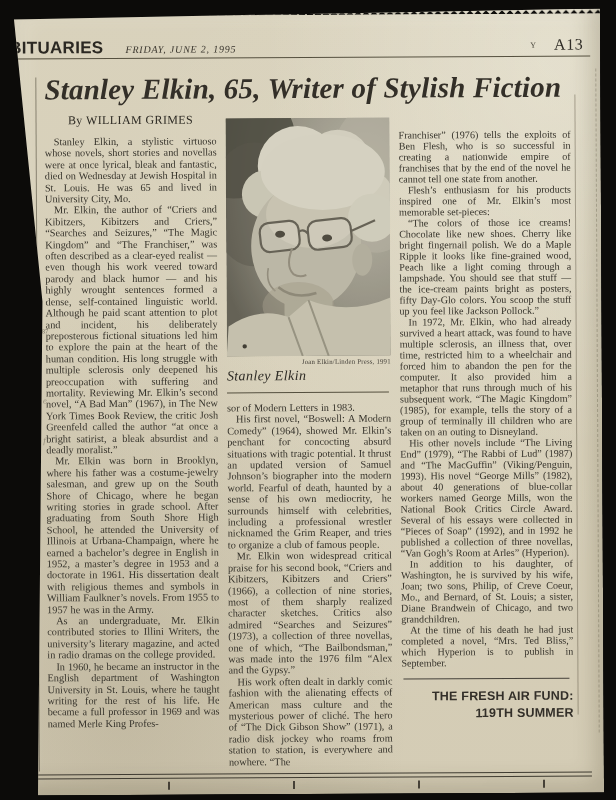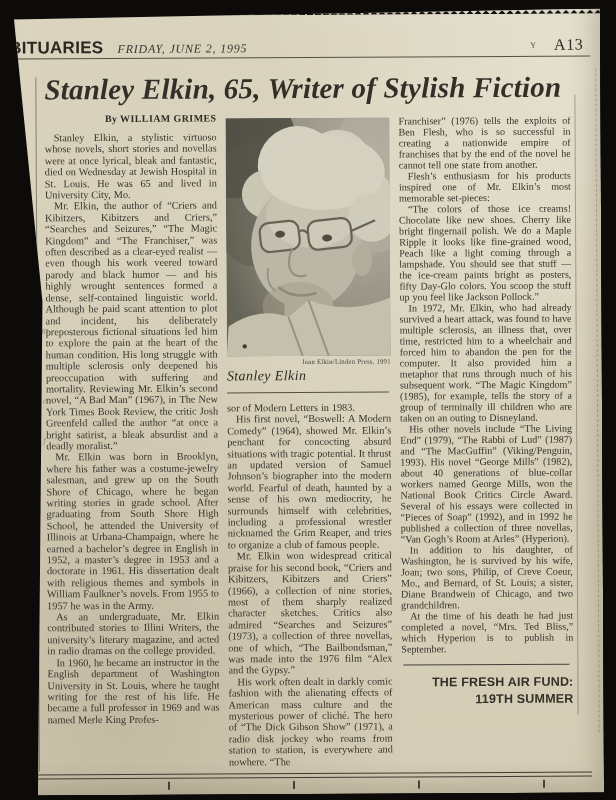--- a/index.html
+++ b/index.html
@@ -22,21 +22,21 @@
   .torn-top{
     position:absolute;top:0;left:0;right:0;height:5px;
     background-image:
       linear-gradient(45deg,#0c0b09 30%,transparent 31%),
       linear-gradient(-45deg,#0c0b09 30%,transparent 31%);
     background-size:8px 5px;background-repeat:repeat-x;
   }
   
   .pg-header{position:absolute;top:27px;left:-5px;right:14px;height:20px;white-space:nowrap;}
   .section{font-family:"Liberation Sans",sans-serif;font-weight:bold;font-size:17px;letter-spacing:.3px;color:#2b2822;}
-  .date{font-style:italic;font-size:12px;letter-spacing:.8px;color:#3a362e;margin-left:10px;}
+  .date{font-style:italic;font-size:10px;letter-spacing:.8px;color:#3a362e;margin-left:18px;}
   .hdr-right{position:absolute;right:3px;top:0;}
   .edition{font-size:8px;color:#4a463c;margin-right:14px;vertical-align:2px;}
   .pageno{font-size:16px;color:#2f2c26;letter-spacing:.5px;}
   .header-rule{position:absolute;top:47px;left:-2px;right:10px;height:2px;
     border-top:1.4px solid #55503f;}
   
   .headline{
     position:absolute;top:62px;left:30px;right:20px;margin:0;
     font-family:"Liberation Serif",serif;font-style:italic;font-weight:bold;
     font-size:29px;letter-spacing:.2px;color:#332f28;white-space:nowrap;
@@ -45,21 +45,21 @@
   .vrule-right{position:absolute;left:560px;top:86px;height:620px;width:1px;background:rgba(90,83,65,.45);}
   .dashline{position:absolute;left:581px;top:60px;bottom:60px;width:0;
     border-left:1px dashed rgba(95,88,70,.35);}
   
   .cols{position:absolute;top:100px;left:30px;width:528px;height:664px;
     display:flex;gap:9px;overflow:hidden;}
   .col{overflow:hidden;}
   .col1{width:172px;}
   .col2{width:164px;}
   .col3{width:172px;}
-  .byline{font-weight:bold;font-size:10px;letter-spacing:.4px;text-align:right;
+  .byline{font-weight:normal;font-size:12px;letter-spacing:.4px;text-align:center;
     color:#2e2b24;margin:2px 0 8px 0;}
   .para{
     margin:0;font-size:10.3px;line-height:11.4px;text-align:justify;
     color:#36332b;word-spacing:.3px;
   }
   .indent{text-indent:9px;}
   .noindent{text-indent:0;}
   .col3 .para{font-size:10.1px;line-height:11.0px;}
   
   .photo-block{margin:8px 0 8px 0;}
@@ -165,21 +165,21 @@
         <figcaption class="caption">Stanley Elkin</figcaption>
         <div class="caption-rule"></div>
       </figure>
       <p class="para noindent">sor of Modern Letters in 1983.</p>
       <p class="para indent">His first novel, “Boswell: A Modern Comedy” (1964), showed Mr. Elkin’s penchant for concocting absurd situations with tragic potential. It thrust an updated version of Samuel Johnson’s biographer into the modern world. Fearful of death, haunted by a sense of his own mediocrity, he surrounds himself with celebrities, including a professional wrestler nicknamed the Grim Reaper, and tries to organize a club of famous people.</p>
       <p class="para indent">Mr. Elkin won widespread critical praise for his second book, “Criers and Kibitzers, Kibitzers and Criers” (1966), a collection of nine stories, most of them sharply realized character sketches. Critics also admired “Searches and Seizures” (1973), a collection of three novellas, one of which, “The Bailbondsman,” was made into the 1976 film “Alex and the Gypsy.”</p>
       <p class="para indent">His work often dealt in darkly comic fashion with the alienating effects of American mass culture and the mysterious power of cliché. The hero of “The Dick Gibson Show” (1971), a radio disk jockey who roams from station to station, is everywhere and nowhere. “The</p>
     </div>
 
     <div class="col col3">
-      <p class="para noindent" style="margin-top:6px;">Franchiser” (1976) tells the exploits of Ben Flesh, who is so successful in creating a nationwide empire of franchises that by the end of the novel he cannot tell one state from another.</p>
+      <p class="para noindent" style="margin-top:20px;">Franchiser” (1976) tells the exploits of Ben Flesh, who is so successful in creating a nationwide empire of franchises that by the end of the novel he cannot tell one state from another.</p>
       <p class="para indent">Flesh’s enthusiasm for his products inspired one of Mr. Elkin’s most memorable set-pieces:</p>
       <p class="para indent">“The colors of those ice creams! Chocolate like new shoes. Cherry like bright fingernail polish. We do a Maple Ripple it looks like fine-grained wood, Peach like a light coming through a lampshade. You should see that stuff — the ice-cream paints bright as posters, fifty Day-Glo colors. You scoop the stuff up you feel like Jackson Pollock.”</p>
       <p class="para indent">In 1972, Mr. Elkin, who had already survived a heart attack, was found to have multiple sclerosis, an illness that, over time, restricted him to a wheelchair and forced him to abandon the pen for the computer. It also provided him a metaphor that runs through much of his subsequent work. “The Magic Kingdom” (1985), for example, tells the story of a group of terminally ill children who are taken on an outing to Disneyland.</p>
       <p class="para indent">His other novels include “The Living End” (1979), “The Rabbi of Lud” (1987) and “The MacGuffin” (Viking/Penguin, 1993). His novel “George Mills” (1982), about 40 generations of blue-collar workers named George Mills, won the National Book Critics Circle Award. Several of his essays were collected in “Pieces of Soap” (1992), and in 1992 he published a collection of three novellas, “Van Gogh’s Room at Arles” (Hyperion).</p>
       <p class="para indent">In addition to his daughter, of Washington, he is survived by his wife, Joan; two sons, Philip, of Creve Coeur, Mo., and Bernard, of St. Louis; a sister, Diane Brandwein of Chicago, and two grandchildren.</p>
       <p class="para indent">At the time of his death he had just completed a novel, “Mrs. Ted Bliss,” which Hyperion is to publish in September.</p>
       <div class="ad-rule"></div>
       <div class="ad">
         <div>THE FRESH AIR FUND:</div>
         <div>119TH SUMMER</div>

